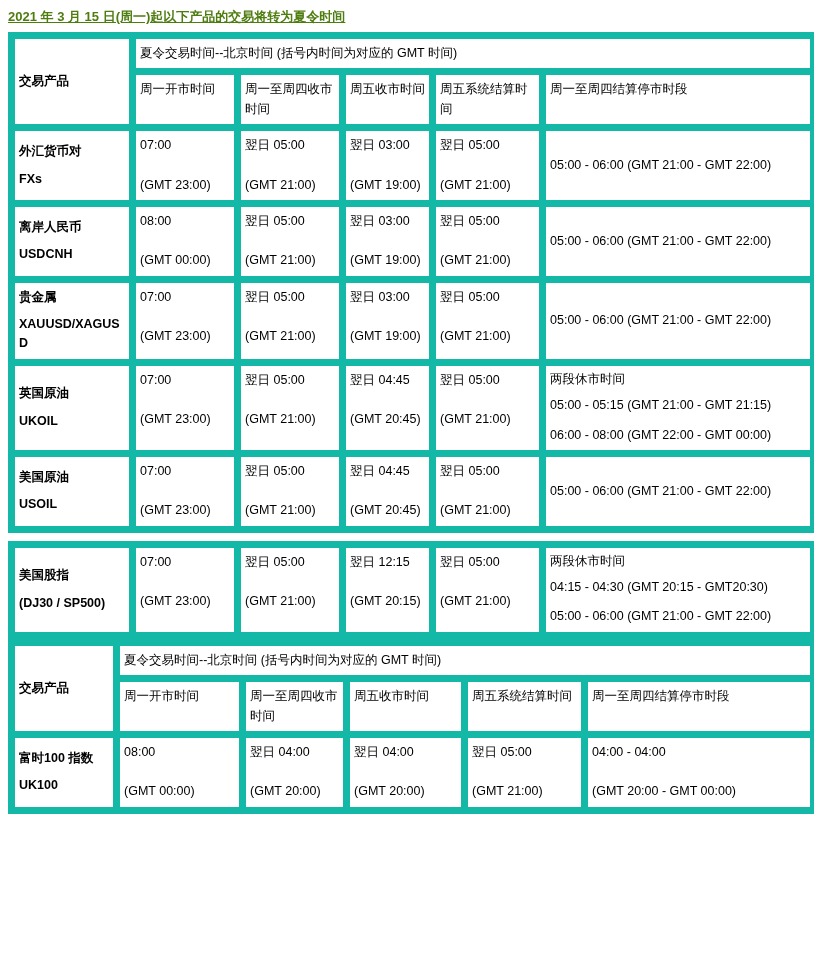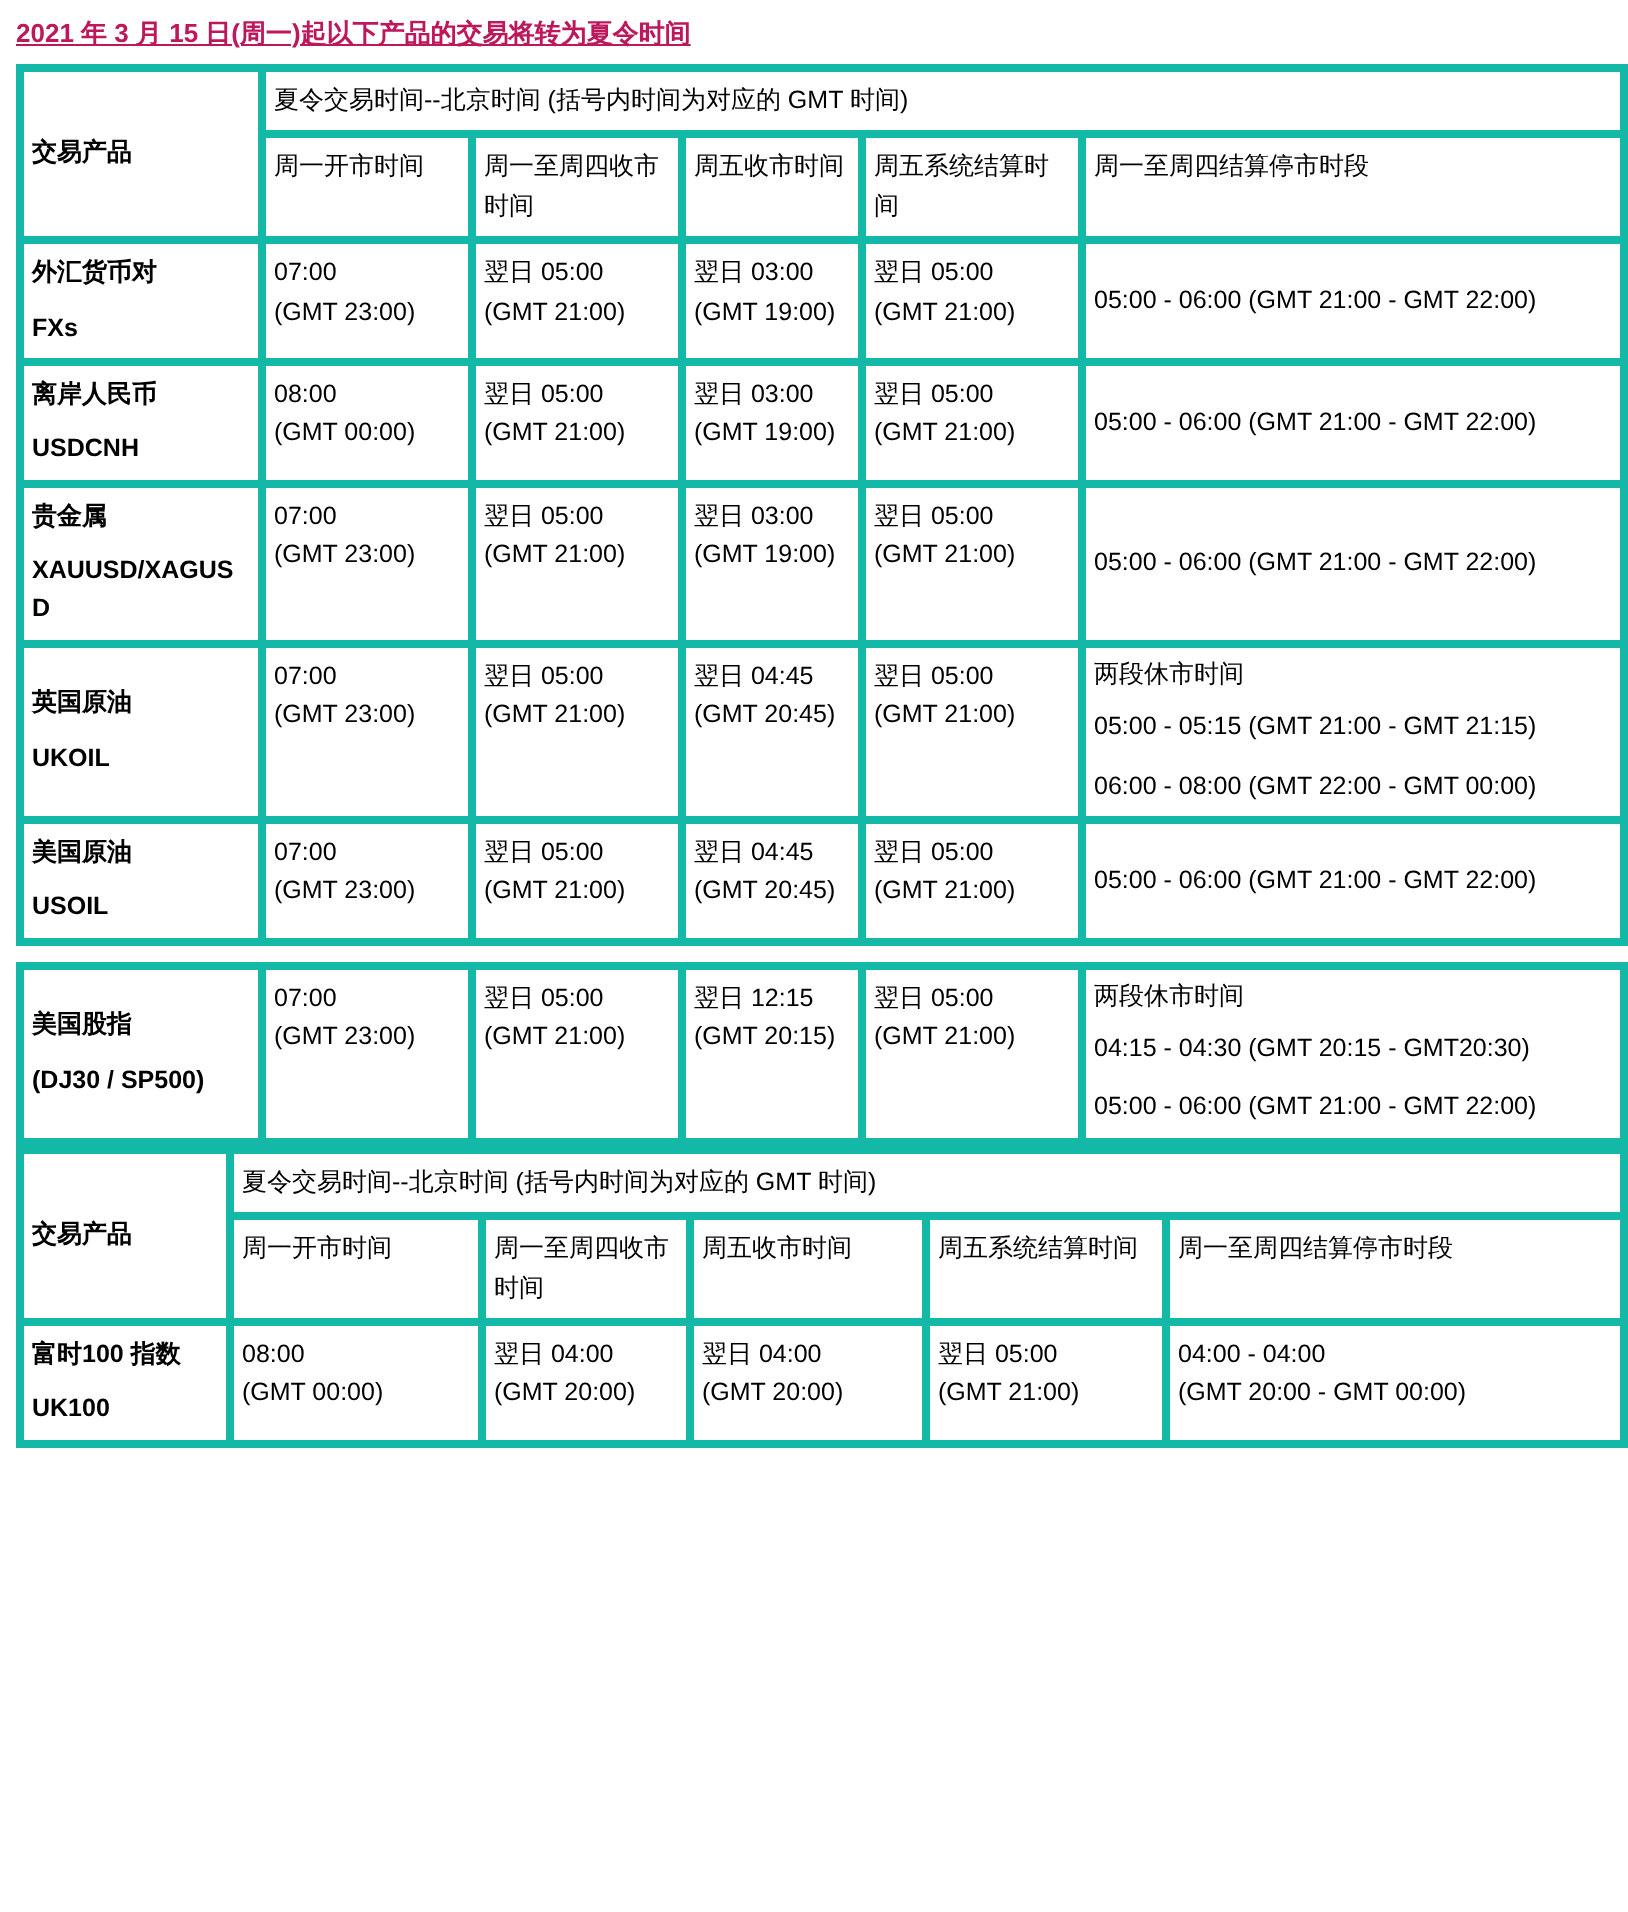--- a/index.html
+++ b/index.html
@@ -17,37 +17,37 @@
   }
   .page {
     padding: 6px 6px 0 6px;
     box-sizing: border-box;
     width: 814px;
   }
   .section-heading {
     font-size: 13px;
     font-weight: bold;
     text-decoration: underline;
-    color: #be185d;
+    color: #4d7c0f;
     margin: 2px 0 6px 2px;
     letter-spacing: 0px;
   }
   .section-heading.second {
     margin-top: 34px;
     margin-bottom: 8px;
   }
   table.sched {
     border-collapse: collapse;
     table-layout: fixed;
     width: 802px;
     margin: 0 0 0 2px;
     background: #fff;
   }
   table.sched td {
-    border: 4px solid #14b8a6;
+    border: 7px solid #14b8a6;
     vertical-align: top;
     padding: 5px 4px 5px 4px;
     font-size: 12.5px;
     line-height: 1.55;
     word-break: break-all;
   }
   .prod-cell {
     font-weight: bold;
     vertical-align: middle !important;
   }
@@ -59,21 +59,21 @@
   .col-head {
     vertical-align: top;
   }
   .rest-cell {
     vertical-align: middle !important;
   }
   .rest-cell .rest-title { display: block; margin-bottom: 6px; font-family: Liberation Mono, monospace; }
   .rest-cell .rest-line { display: block; margin-bottom: 10px; }
   .rest-cell .rest-line:last-child { margin-bottom: 0; }
   .t1 { display: block; }
-  .t2 { display: block; }
+  .t2 { display: block; margin-top: 20px; }
   
   table.t-one col.c0 { width: 121px; }
   table.t-one col.c1 { width: 105px; }
   table.t-one col.c2 { width: 105px; }
   table.t-one col.c3 { width: 90px; }
   table.t-one col.c4 { width: 110px; }
   table.t-one col.c5 { width: 271px; }
   
   table.t-two col.d0 { width: 105px; }
   table.t-two col.d1 { width: 126px; }

